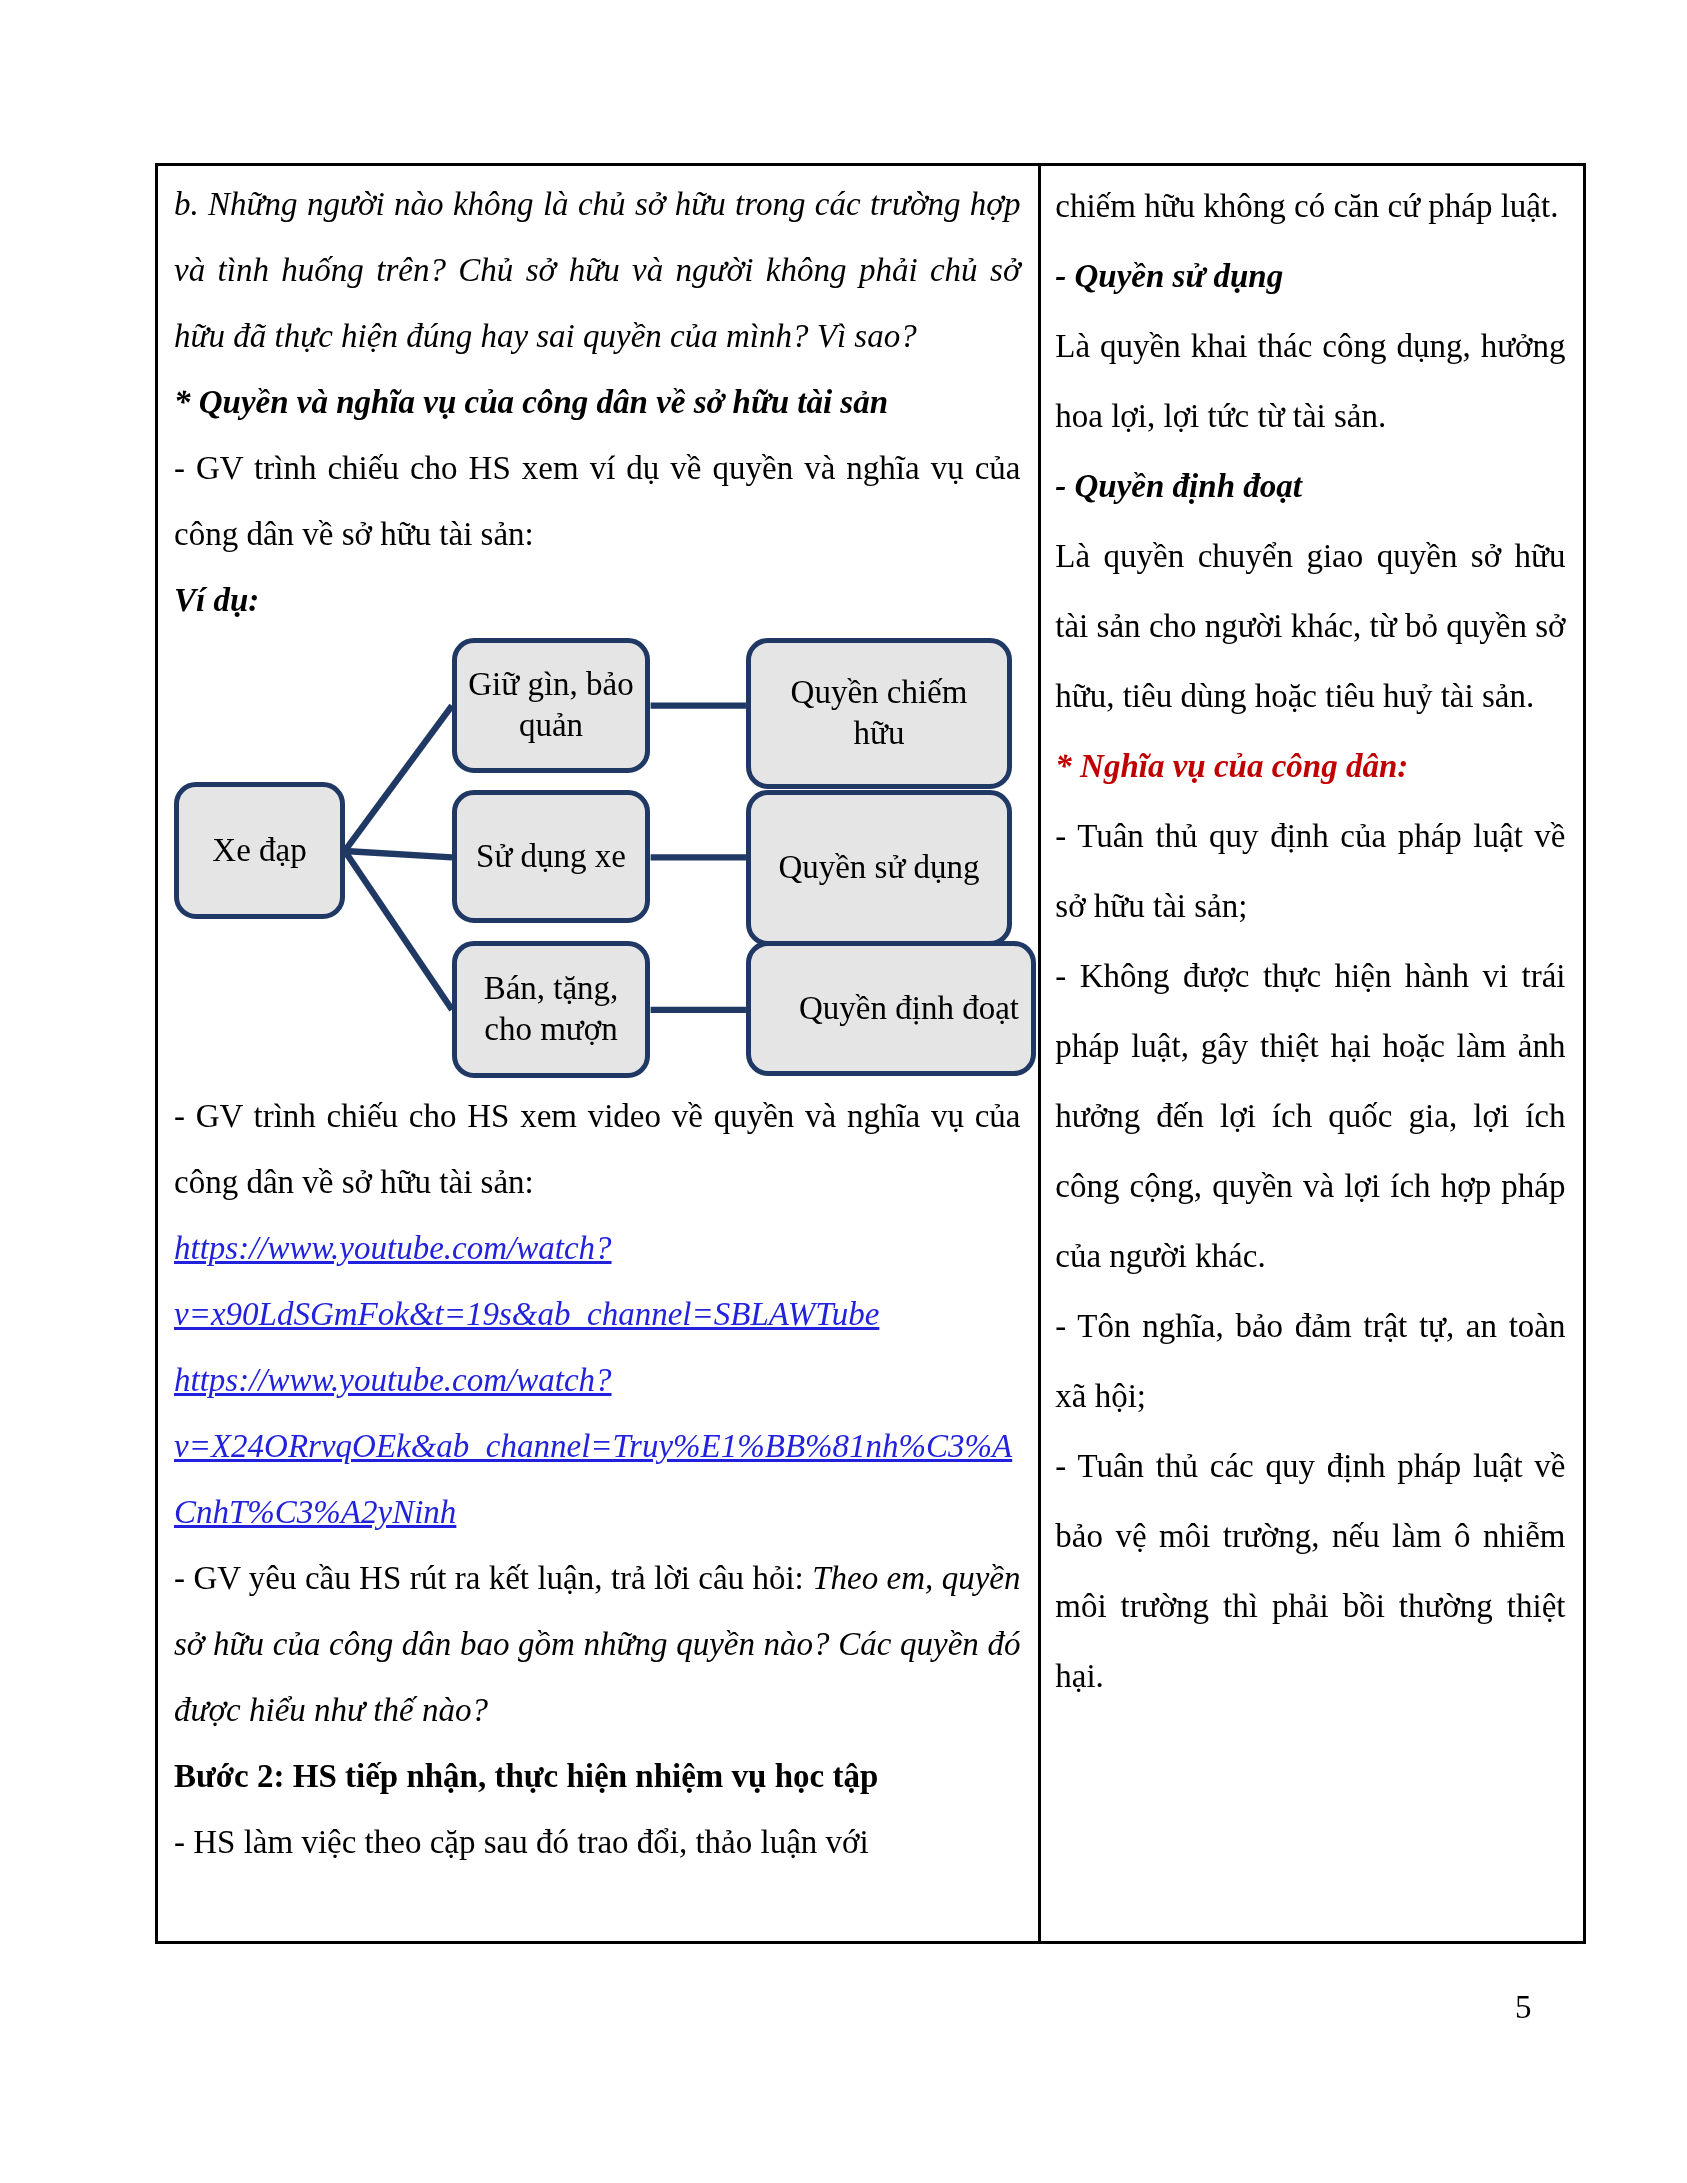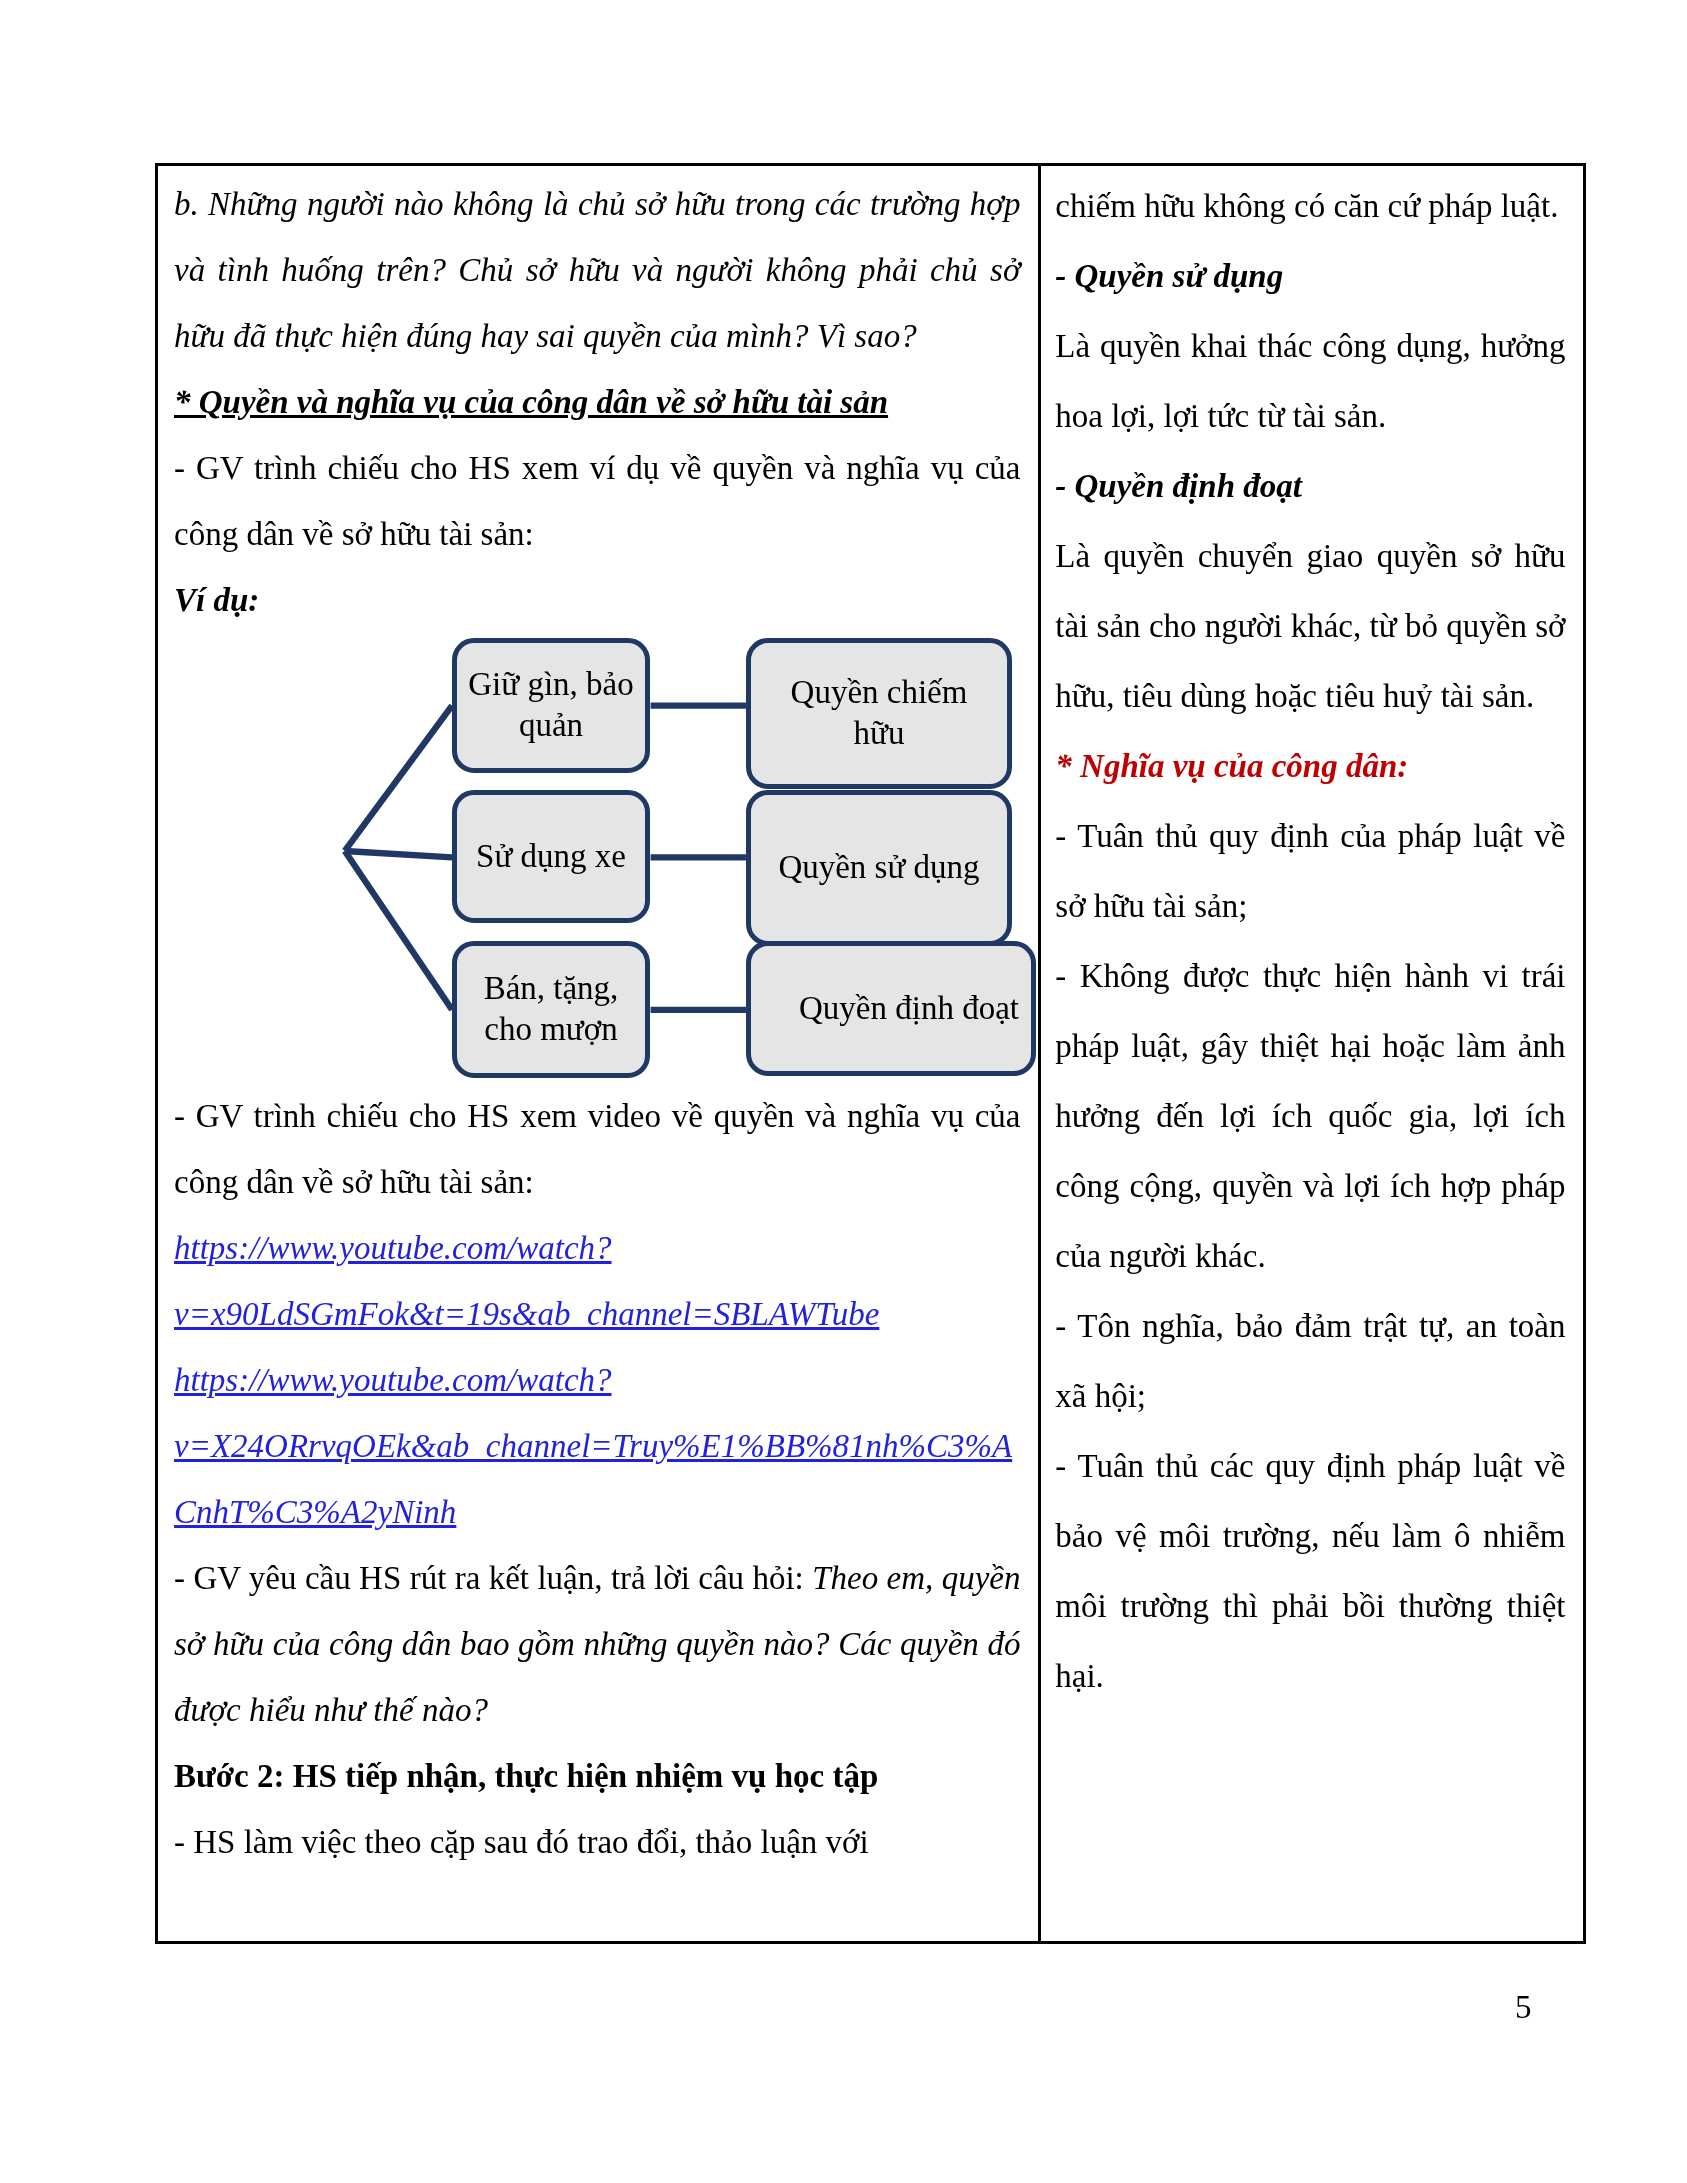--- a/index.html
+++ b/index.html
@@ -8,21 +8,21 @@
   .doc-table{position:absolute;left:155px;top:163px;width:1431px;height:1781px;
         border:3.2px solid #000;box-sizing:border-box;display:flex;background:#fff;}
   .col-left{width:883px;box-sizing:border-box;border-right:3.2px solid #000;
         padding:4.8px 17.5px 0 16px;overflow:hidden;}
   .col-right{flex:1;box-sizing:border-box;padding:4.8px 17.5px 0 14.3px;overflow:hidden;}
   .col-left p{margin:0;font-size:33px;line-height:66px;text-align:justify;}
   .col-right p{margin:0;font-size:33px;line-height:70px;text-align:justify;}
   .it{font-style:italic;}
   .b{font-weight:bold;}
   .bi{font-weight:bold;font-style:italic;}
-  .u{text-decoration:underline;}
+  .u{}
   .red{color:#C00000;}
   .link{color:#2222DD;font-style:italic;text-decoration:underline;overflow-wrap:break-word;word-wrap:break-word;}
   
   .diagram{position:relative;width:846px;height:441px;margin:4.8px 0;}
   .diagram svg{position:absolute;left:0;top:0;width:100%;height:100%;}
   .dbox{position:absolute;box-sizing:border-box;background:#e5e5e5;border:5.6px solid #1F3864;
         border-radius:22px;display:flex;align-items:center;justify-content:center;
         font-size:33px;line-height:41px;text-align:center;}
   .dbox span{display:inline-block;}
   .nowrap span{white-space:nowrap;}
@@ -53,20 +53,23 @@
         <svg viewBox="0 0 1065 555">
           <g stroke="#1F3864" stroke-width="8" fill="none">
             <line x1="215" y1="268" x2="350" y2="85"></line>
             <line x1="215" y1="268" x2="350" y2="276"></line>
             <line x1="215" y1="268" x2="350" y2="468"></line>
             <line x1="600" y1="85" x2="720" y2="85"></line>
             <line x1="600" y1="276" x2="720" y2="276"></line>
             <line x1="600" y1="468" x2="720" y2="468"></line>
           </g>
         </svg>
+        <div class="dbox bx-xedap nowrap">
+            <span>Xe đạp</span>
+          </div>
         <div class="dbox bx-giugin">
             <span>Giữ gìn, bảo quản</span>
           </div>
         <div class="dbox bx-sudung nowrap">
             <span>Sử dụng xe</span>
           </div>
         <div class="dbox bx-bantang">
             <span>Bán, tặng, cho mượn</span>
           </div>
         <div class="dbox bx-chiemhuu">

